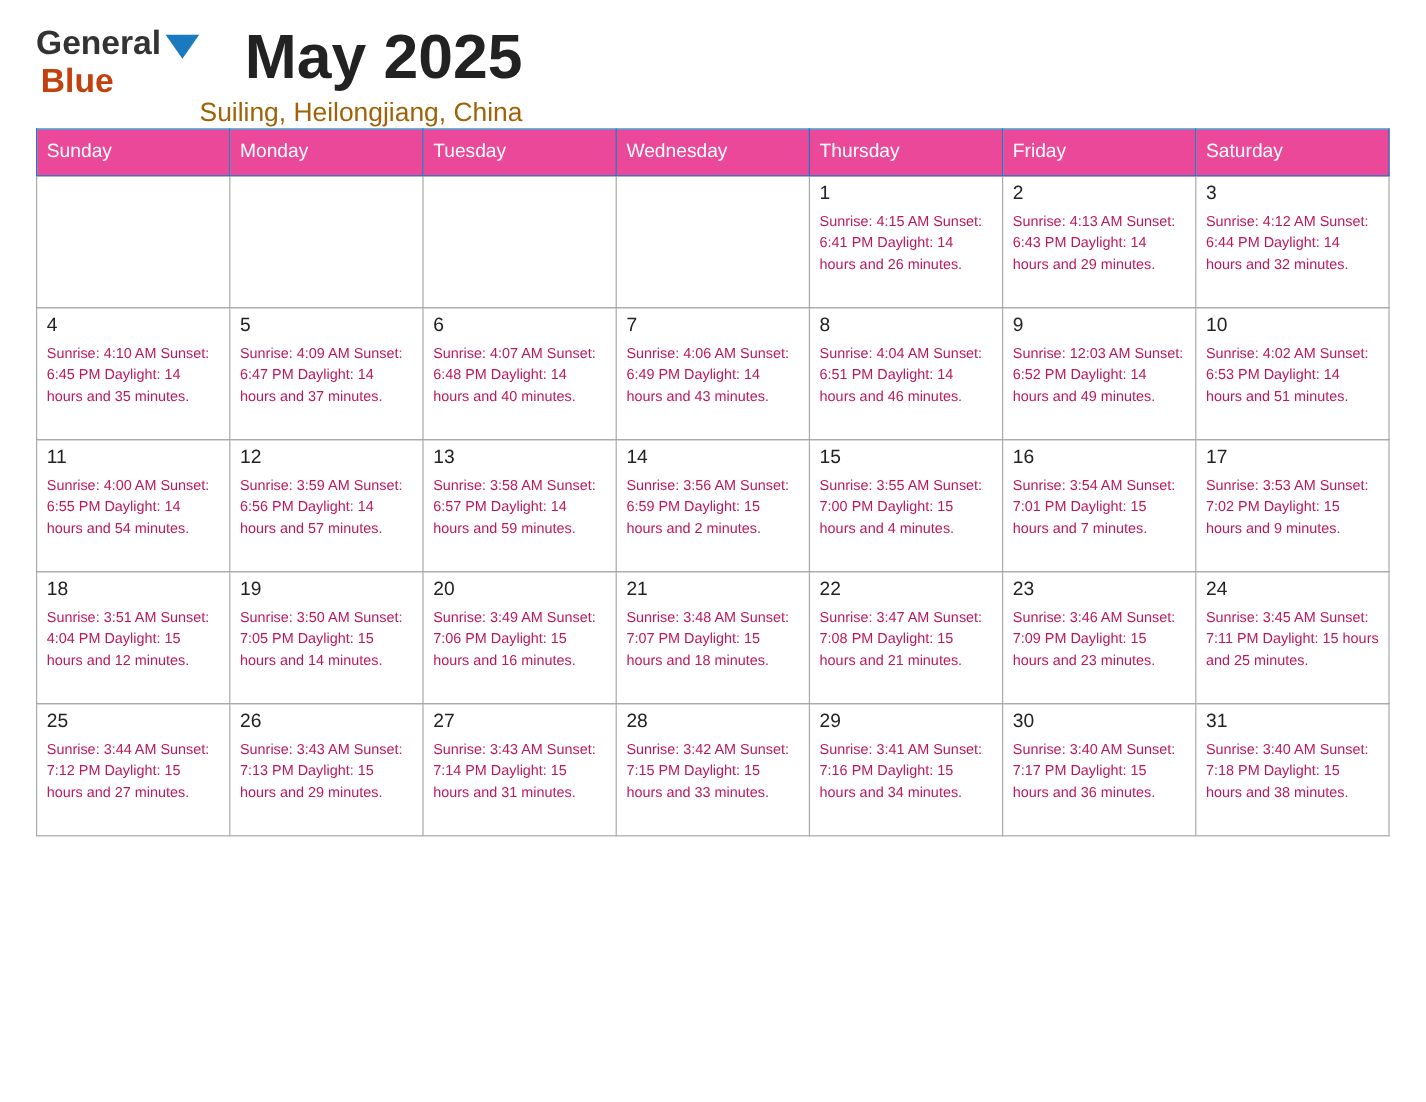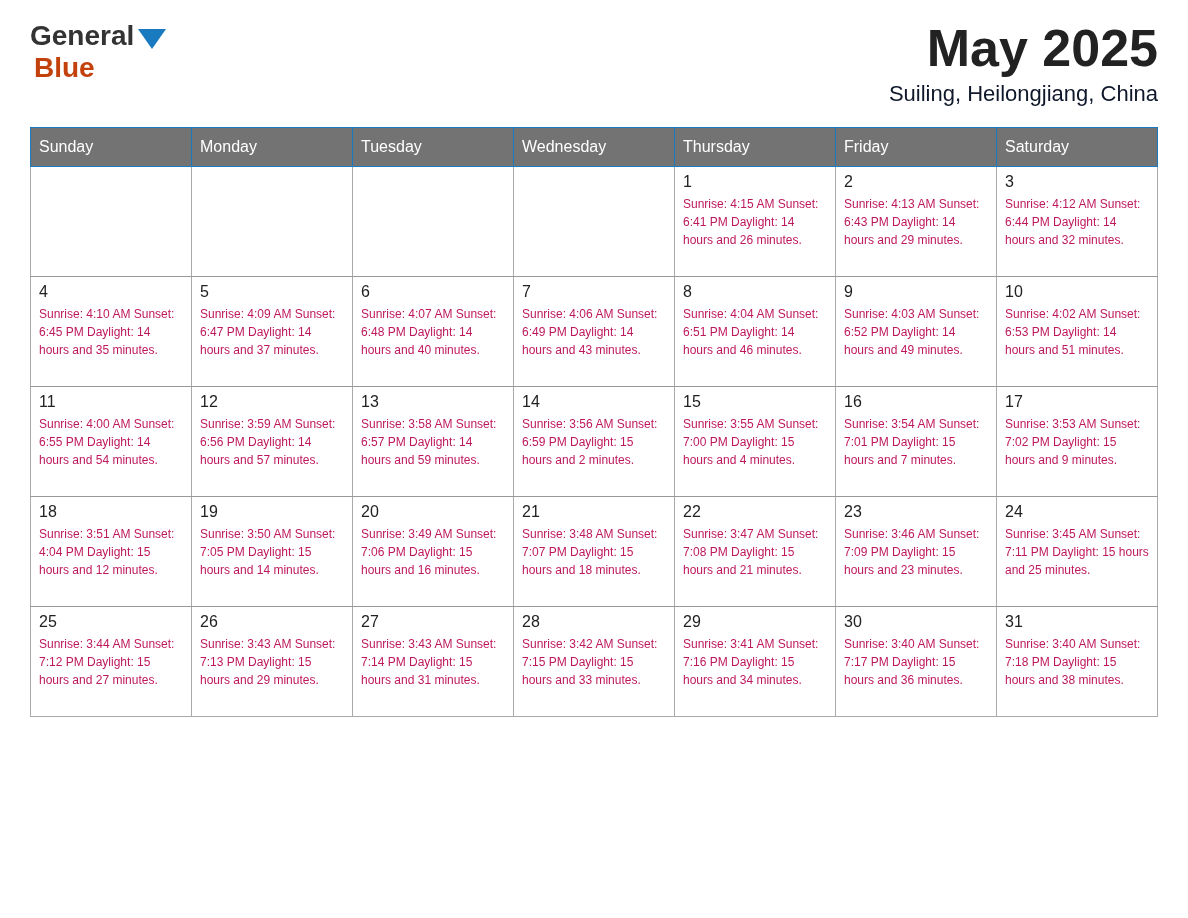--- a/index.html
+++ b/index.html
@@ -5,23 +5,22 @@
     * { margin: 0; padding: 0; box-sizing: border-box; }
     body {
       font-family: Arial, sans-serif;
       background: #fff;
       width: 1188px;
       min-height: 918px;
       padding: 20px 30px;
     }
     .header {
       display: flex;
-      justify-content: space-between;
+      justify-content: flex-start;
       align-items: flex-start;
-      margin-bottom: 20px;
     }
     .logo {
       display: flex;
       flex-direction: column;
       align-items: flex-start;
     }
     .logo-top {
       display: flex;
       align-items: center;
     }
@@ -43,30 +42,30 @@
       text-align: right;
     }
     .month-year {
       font-size: 52px;
       font-weight: bold;
       color: #222;
       line-height: 1.1;
     }
     .location {
       font-size: 22px;
-      color: #0f172a;
+      color: #a16207;
       margin-top: 4px;
     }
     .calendar {
       width: 100%;
       border-collapse: collapse;
       border: 1px solid #1a7abf;
     }
     .calendar th {
-      background-color: #737373;
+      background-color: #ec4899;
       color: #fff;
       font-size: 16px;
       font-weight: normal;
       padding: 10px 8px;
       text-align: left;
       border: 1px solid #1a7abf;
     }
     .calendar td {
       width: 14.28%;
       vertical-align: top;
@@ -182,21 +181,21 @@
         </td>
         <td>
           <span class="day-number">8</span>
           <div class="day-info">Sunrise: 4:04 AM
 Sunset: 6:51 PM
 Daylight: 14 hours
 and 46 minutes.</div>
         </td>
         <td>
           <span class="day-number">9</span>
-          <div class="day-info">Sunrise: 4:03 AM
+          <div class="day-info">Sunrise: 12:03 AM
 Sunset: 6:52 PM
 Daylight: 14 hours
 and 49 minutes.</div>
         </td>
         <td>
           <span class="day-number">10</span>
           <div class="day-info">Sunrise: 4:02 AM
 Sunset: 6:53 PM
 Daylight: 14 hours
 and 51 minutes.</div>

